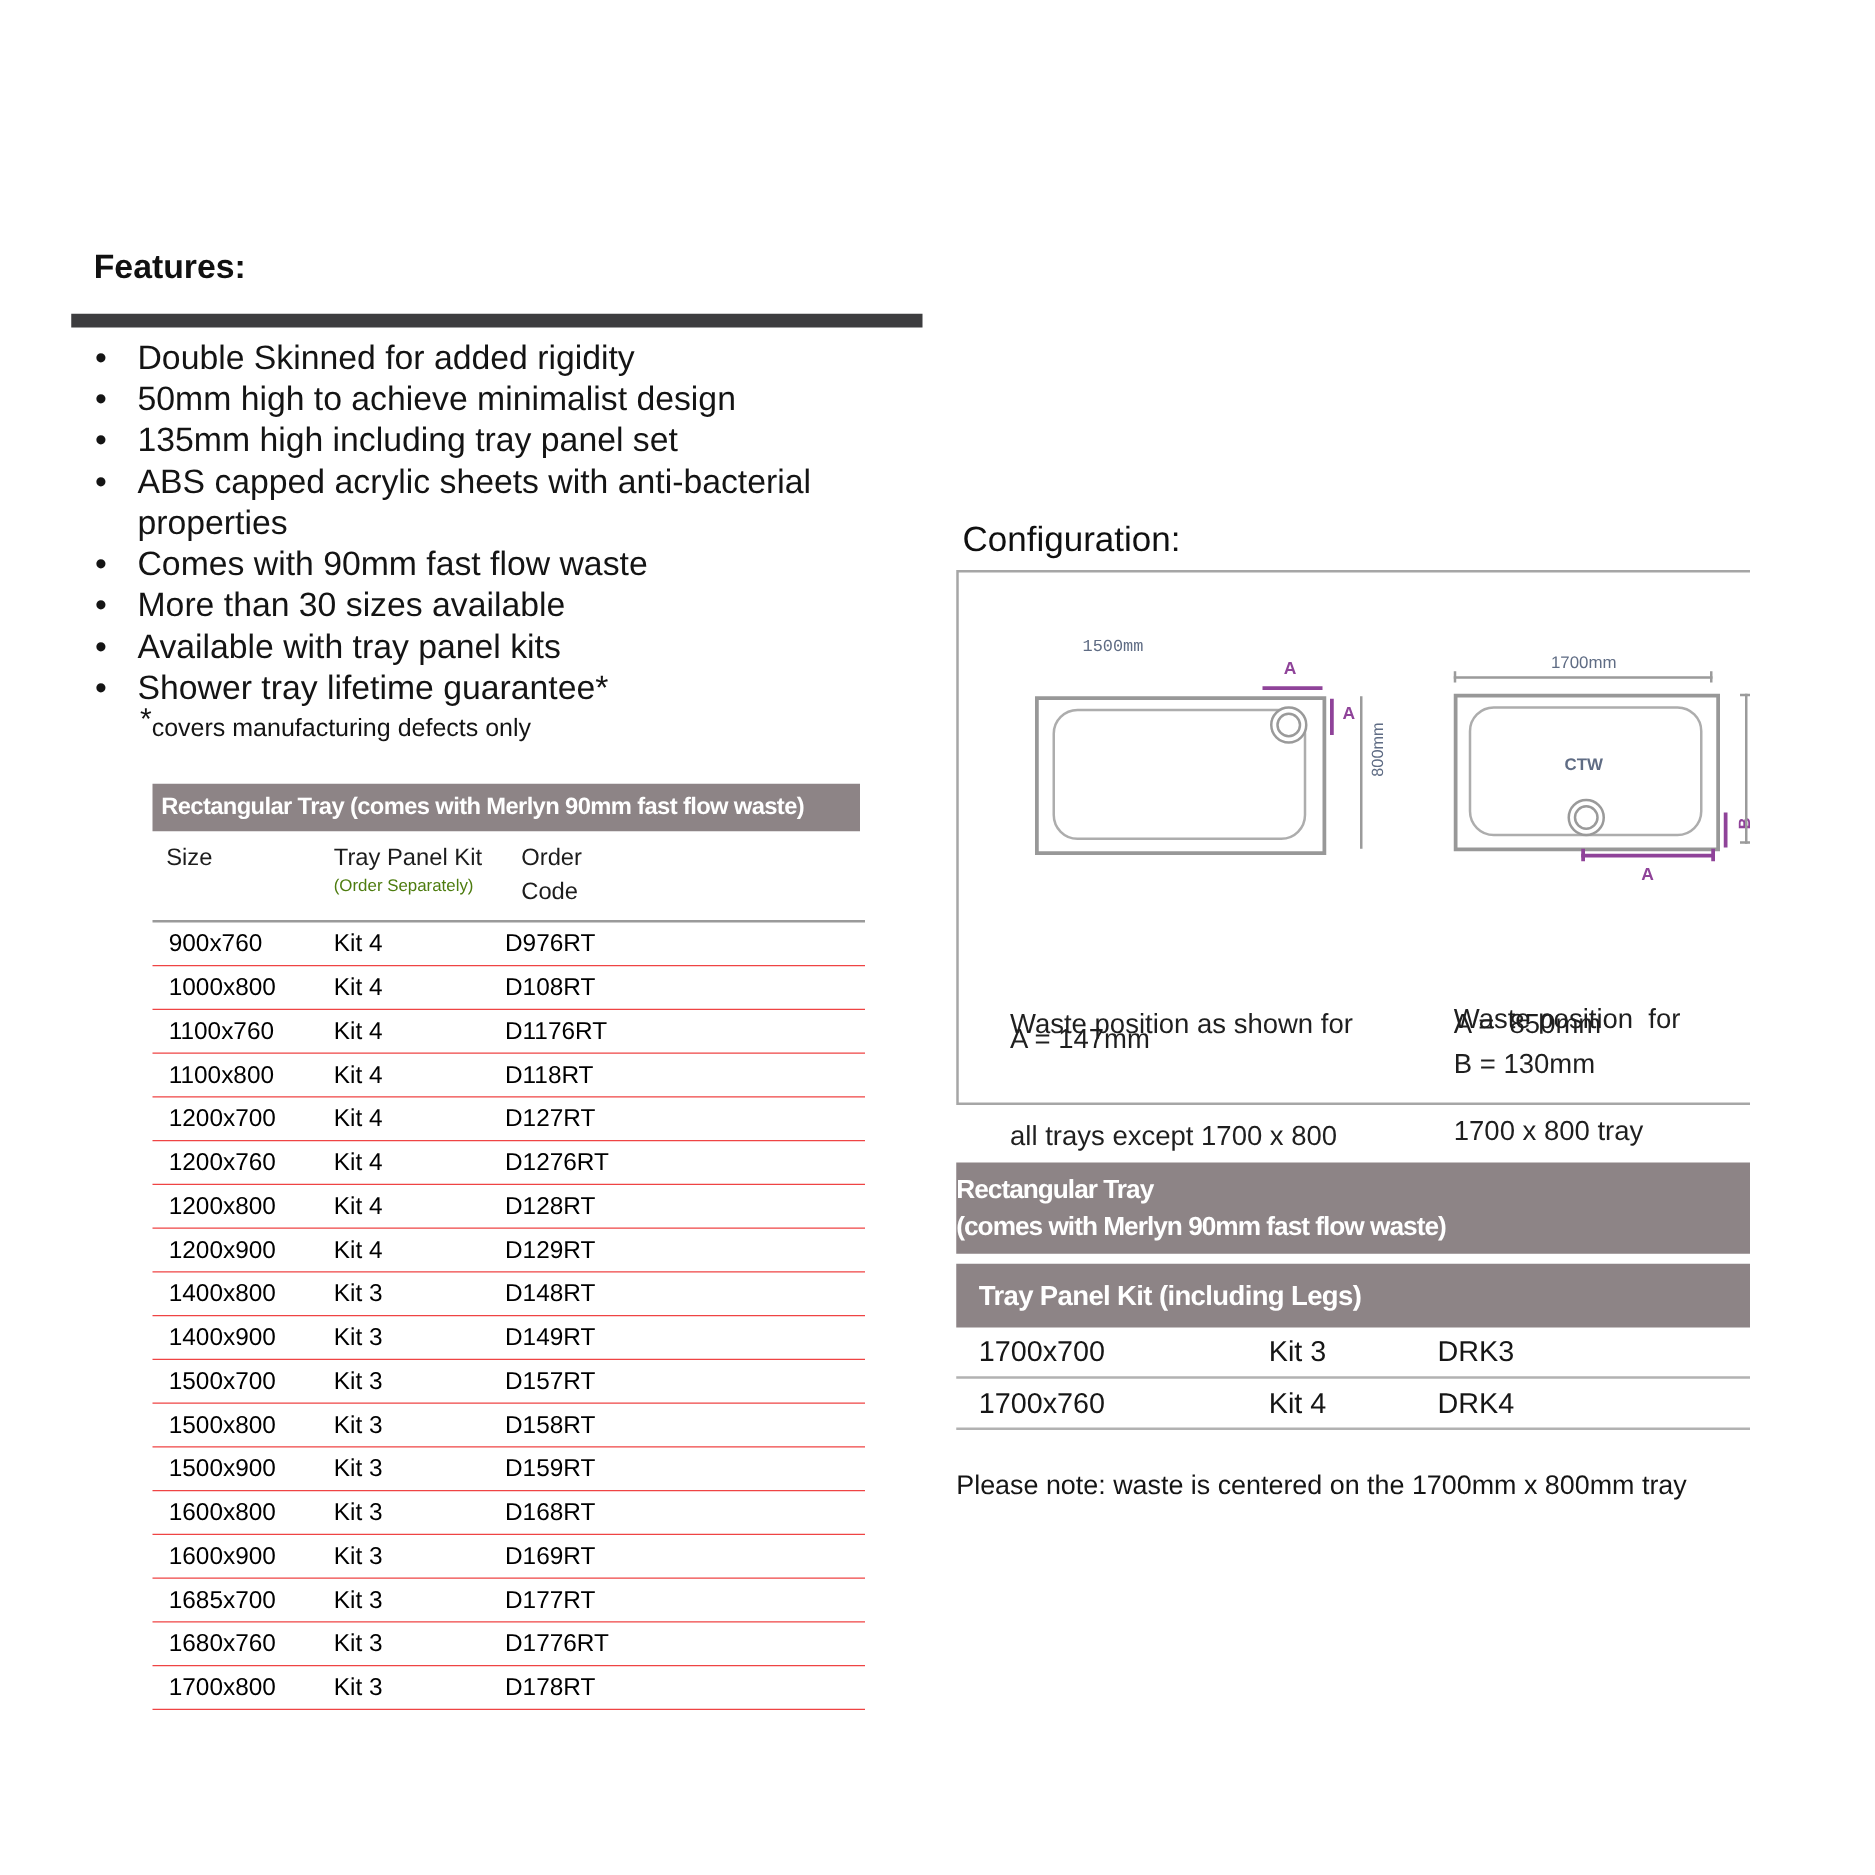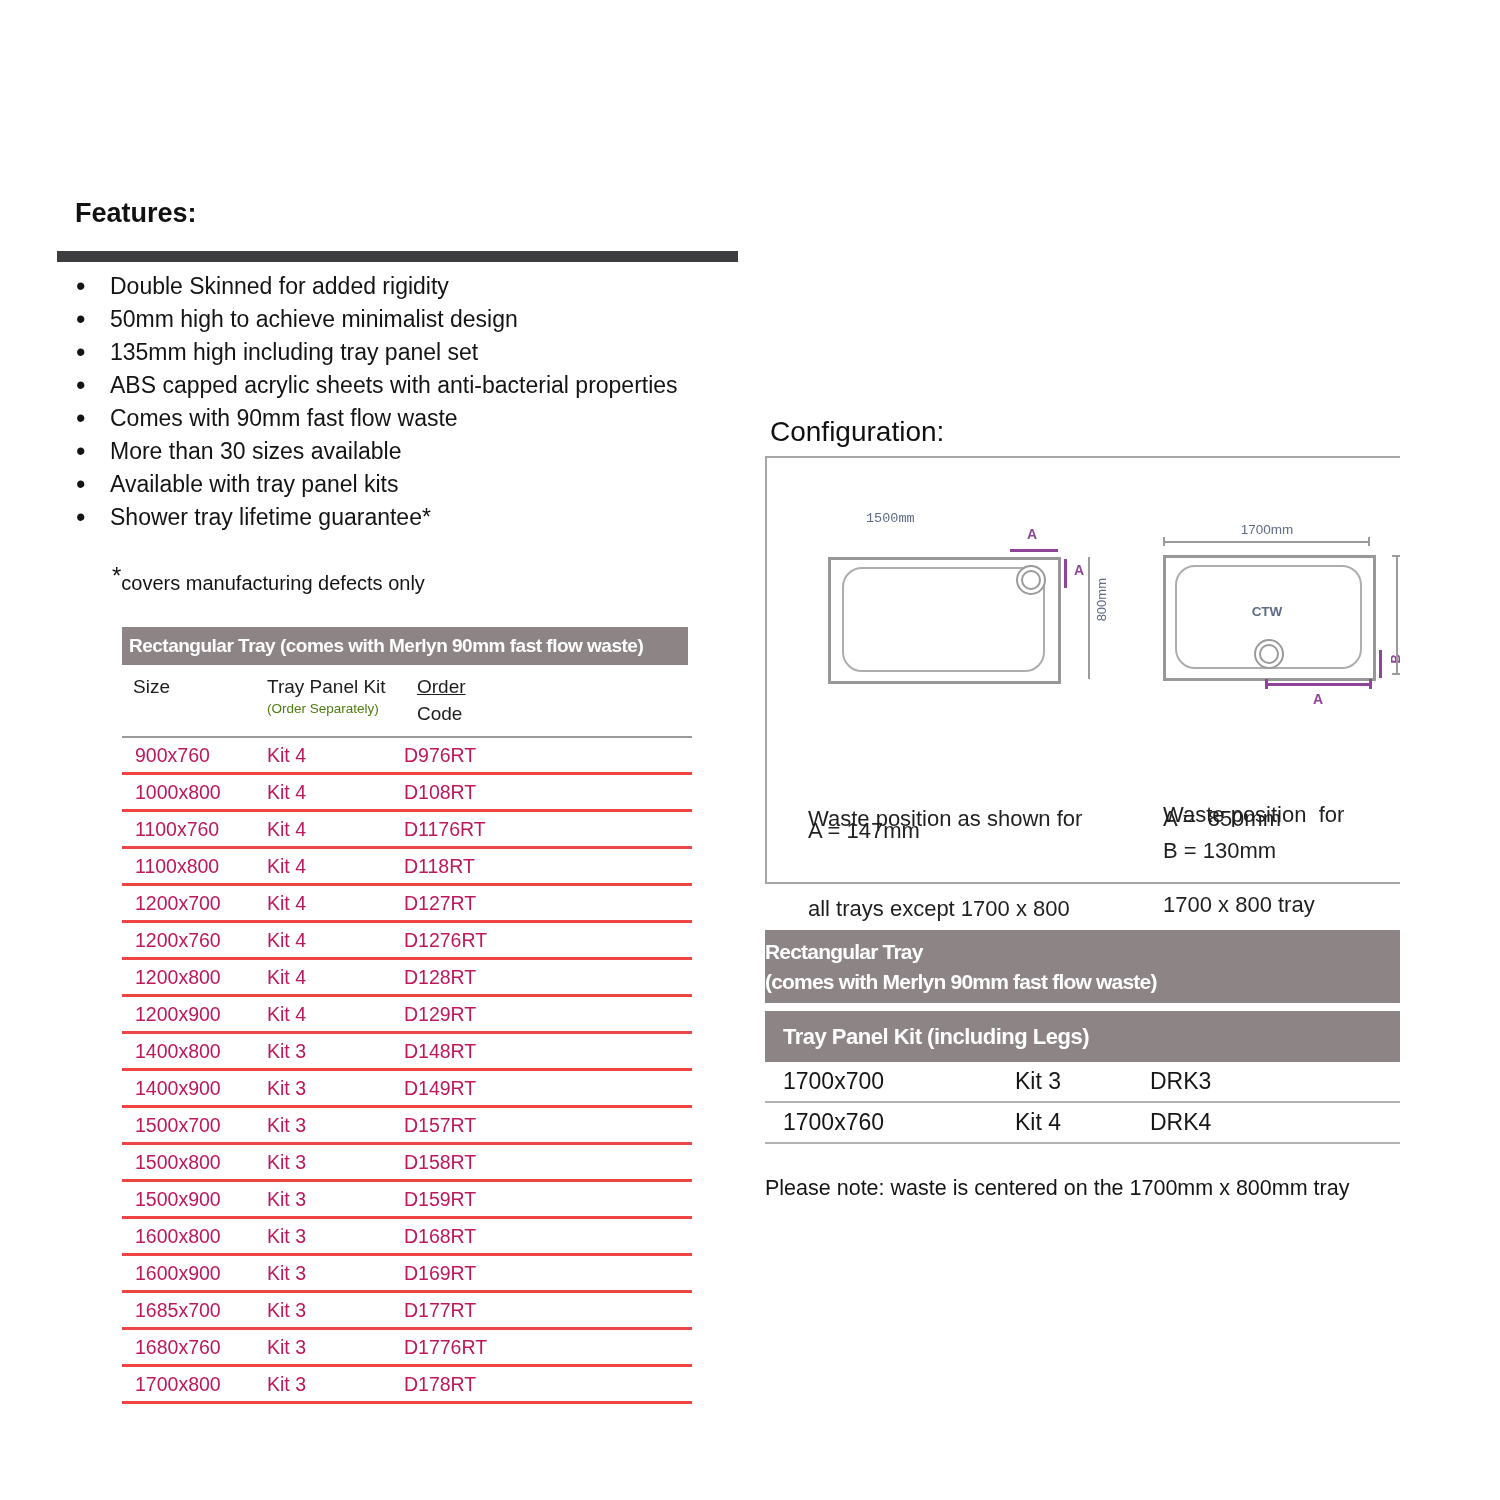--- a/index.html
+++ b/index.html
@@ -4,33 +4,33 @@
 <style>
   html,body{margin:0;padding:0;background:#fff;}
   .page{position:relative;width:1400px;height:1500px;background:#fff;overflow:hidden;
         font-family:"Liberation Sans",sans-serif;color:#1b1b1b;}
   .abs{position:absolute;}
 
   
   .features-heading{left:75px;top:198px;font-size:27px;font-weight:bold;color:#111;}
   .features-rule{left:57px;top:251px;width:681px;height:11px;background:#3d3d3f;}
   .features-list{left:76px;top:270px;width:640px;margin:0;padding:0;list-style:none;}
-  .features-list li{position:relative;padding-left:34px;font-size:23px;line-height:33px;color:#141414;}
+  .features-list li{position:relative;padding-left:34px;font-size:27px;line-height:33px;color:#141414;}
   .features-list li::before{content:"\2022";position:absolute;left:0;top:0;font-size:27px;}
   .footnote{left:112px;top:562px;font-size:20px;color:#141414;}
   .footnote .star{font-size:24px;vertical-align:6px;}
 
   
   .ltable-bar{left:122px;top:627px;width:559px;height:38px;background:#8d8486;color:#fff;
               font-size:19px;font-weight:bold;letter-spacing:-0.5px;line-height:38px;padding-left:7px;}
   .colhdr{font-size:19px;color:#1d1d1d;}
   .colhdr-sub{font-size:13.5px;color:#4d7c0f;}
   .ltable-underline{left:122px;top:736px;width:570px;height:2px;background:#9a9a9a;}
   .ltable-rows{left:122px;top:738px;width:570px;}
-  .srow{position:relative;height:34px;border-bottom:3px solid #ef4444;font-size:19.5px;line-height:34px;color:#be185d;}
+  .srow{position:relative;height:34px;border-bottom:1px solid #ef4444;font-size:19.5px;line-height:34px;color:#000000;}
   .srow .c1{position:absolute;left:13px;}
   .srow .c2{position:absolute;left:145px;}
   .srow .c3{position:absolute;left:282px;}
 
   
   .config-heading{left:770px;top:416px;font-size:28px;color:#101010;}
   .config-box{left:765px;top:456px;width:688px;height:424px;border:2px solid #a6a6a6;background:#fff;}
 
   .dimlabel{font-size:13.5px;color:#5f6c84;}
   .vlabel{writing-mode:vertical-rl;transform:rotate(180deg);font-size:13px;color:#5f6c84;}
@@ -114,21 +114,21 @@
       <li>Shower tray lifetime guarantee*</li>
     </ul>
   <div class="abs footnote">
     <span class="star">*</span><span>covers manufacturing defects only</span>
   </div>
 
   <div class="abs ltable-bar">Rectangular Tray (comes with Merlyn 90mm fast flow waste)</div>
   <div class="abs colhdr" style="left:133px;top:676px;">Size</div>
   <div class="abs colhdr" style="left:267px;top:676px;">Tray Panel Kit</div>
   <div class="abs colhdr-sub" style="left:267px;top:701px;">(Order Separately)</div>
-  <div class="abs colhdr" style="left:417px;top:676px;text-decoration:underline;">Order</div>
+  <div class="abs colhdr" style="left:417px;top:676px;">Order</div>
   <div class="abs colhdr" style="left:417px;top:703px;">Code</div>
   <div class="abs ltable-underline"></div>
   <div class="abs ltable-rows">
       <div class="srow">
         <span class="c1">900x760</span>
         <span class="c2">Kit 4</span>
         <span class="c3">D976RT</span>
       </div>
       <div class="srow">
         <span class="c1">1000x800</span>

